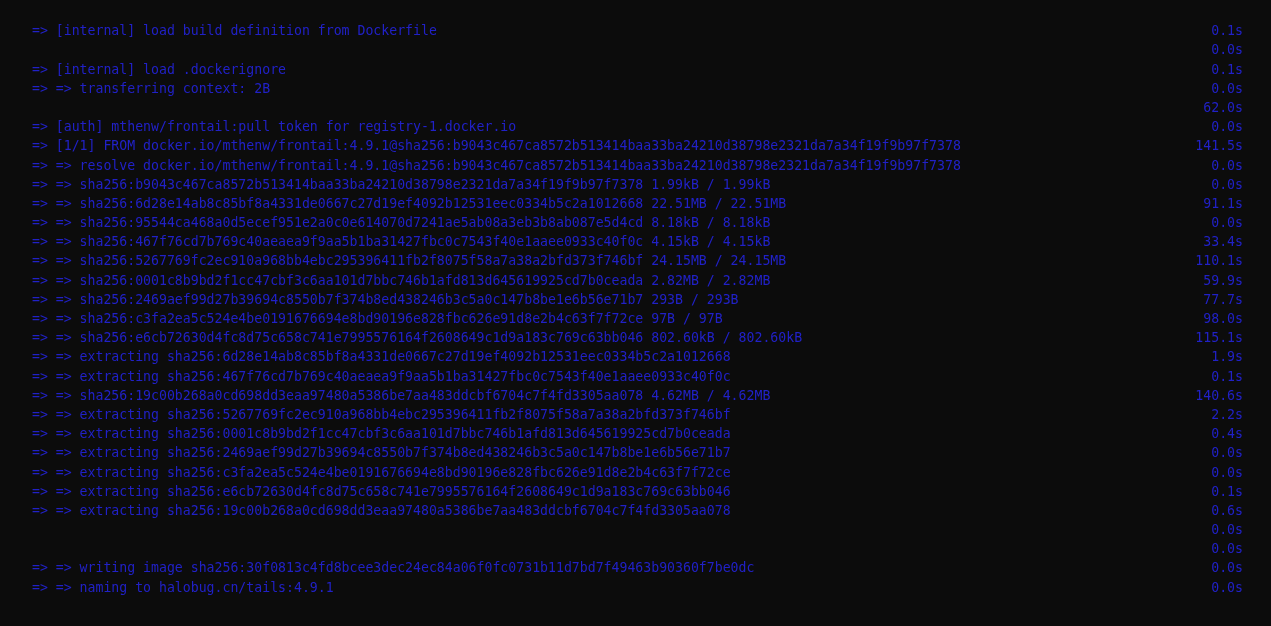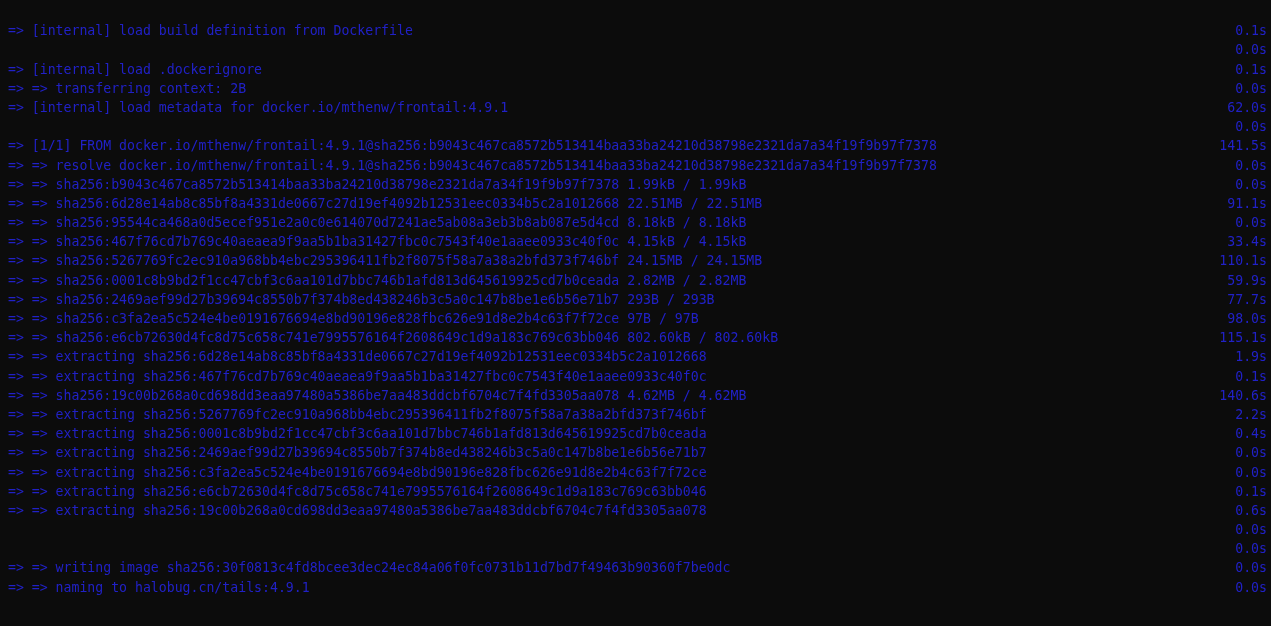--- a/index.html
+++ b/index.html
@@ -25,29 +25,30 @@
   }
   .line {
     position: relative;
     height: 19.2px;
     white-space: pre;
     overflow: hidden;
   }
   .txt {
     display: inline-block;
     white-space: pre;
+    margin-left: 24px;
   }
   
   .step .txt {
     color: #2121c7;
     padding-left: 0px;
   }
   .time {
     position: absolute;
-    right: 4px;
+    right: 28px;
     top: 0;
     color: #2121c7;
     white-space: pre;
   }
   .spacer {
     height: 19.2px;
   }
 </style>
 </head>
 <body>
@@ -57,22 +58,22 @@
 
     <div class="line hdr">
       
     </div>
 
     <div id="steps">
         <div class="line step"><span class="txt"> =&gt; [internal] load build definition from Dockerfile</span><span class="time">0.1s</span></div>
         <div class="line step"><span class="time">0.0s</span></div>
         <div class="line step"><span class="txt"> =&gt; [internal] load .dockerignore</span><span class="time">0.1s</span></div>
         <div class="line step"><span class="txt"> =&gt; =&gt; transferring context: 2B</span><span class="time">0.0s</span></div>
-        <div class="line step"><span class="txt"> =&gt; [internal] load metadata for docker.io/mthenw/frontail:4.9.1</span><span class="time">62.0s</span></div>
-        <div class="line step"><span class="time">0.0s</span></div>
+        <div class="line step"><span class="time">62.0s</span></div>
+        <div class="line step"><span class="txt"> =&gt; [auth] mthenw/frontail:pull token for registry-1.docker.io</span><span class="time">0.0s</span></div>
         <div class="line step"><span class="txt"> =&gt; [1/1] FROM docker.io/mthenw/frontail:4.9.1@sha256:b9043c467ca8572b513414baa33ba24210d38798e2321da7a34f19f9b97f7378</span><span class="time">141.5s</span></div>
         <div class="line step"><span class="txt"> =&gt; =&gt; resolve docker.io/mthenw/frontail:4.9.1@sha256:b9043c467ca8572b513414baa33ba24210d38798e2321da7a34f19f9b97f7378</span><span class="time">0.0s</span></div>
         <div class="line step"><span class="txt"> =&gt; =&gt; sha256:b9043c467ca8572b513414baa33ba24210d38798e2321da7a34f19f9b97f7378 1.99kB / 1.99kB</span><span class="time">0.0s</span></div>
         <div class="line step"><span class="txt"> =&gt; =&gt; sha256:6d28e14ab8c85bf8a4331de0667c27d19ef4092b12531eec0334b5c2a1012668 22.51MB / 22.51MB</span><span class="time">91.1s</span></div>
         <div class="line step"><span class="txt"> =&gt; =&gt; sha256:95544ca468a0d5ecef951e2a0c0e614070d7241ae5ab08a3eb3b8ab087e5d4cd 8.18kB / 8.18kB</span><span class="time">0.0s</span></div>
         <div class="line step"><span class="txt"> =&gt; =&gt; sha256:467f76cd7b769c40aeaea9f9aa5b1ba31427fbc0c7543f40e1aaee0933c40f0c 4.15kB / 4.15kB</span><span class="time">33.4s</span></div>
         <div class="line step"><span class="txt"> =&gt; =&gt; sha256:5267769fc2ec910a968bb4ebc295396411fb2f8075f58a7a38a2bfd373f746bf 24.15MB / 24.15MB</span><span class="time">110.1s</span></div>
         <div class="line step"><span class="txt"> =&gt; =&gt; sha256:0001c8b9bd2f1cc47cbf3c6aa101d7bbc746b1afd813d645619925cd7b0ceada 2.82MB / 2.82MB</span><span class="time">59.9s</span></div>
         <div class="line step"><span class="txt"> =&gt; =&gt; sha256:2469aef99d27b39694c8550b7f374b8ed438246b3c5a0c147b8be1e6b56e71b7 293B / 293B</span><span class="time">77.7s</span></div>
         <div class="line step"><span class="txt"> =&gt; =&gt; sha256:c3fa2ea5c524e4be0191676694e8bd90196e828fbc626e91d8e2b4c63f7f72ce 97B / 97B</span><span class="time">98.0s</span></div>

